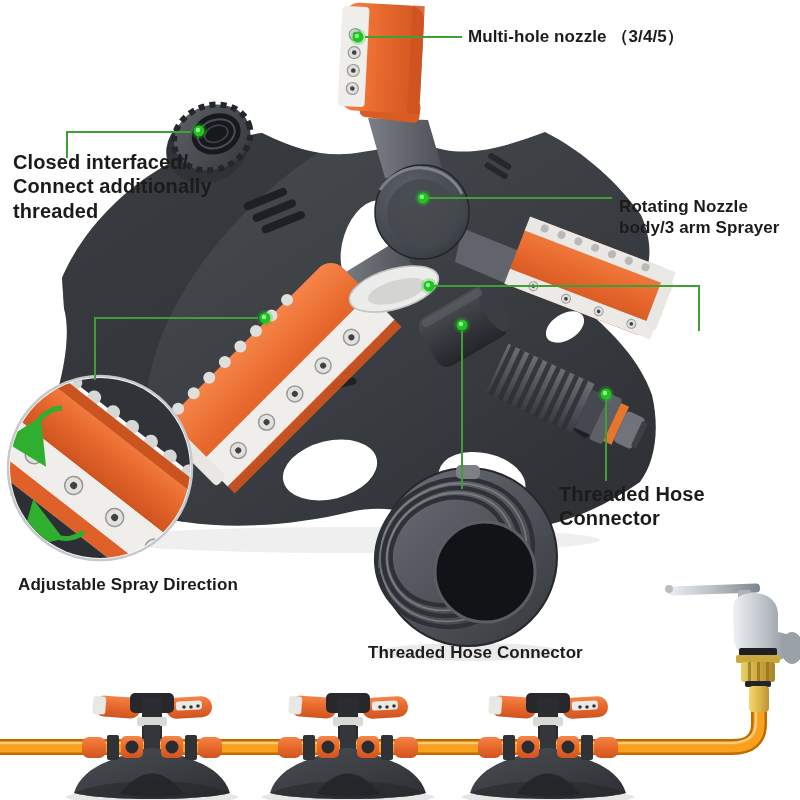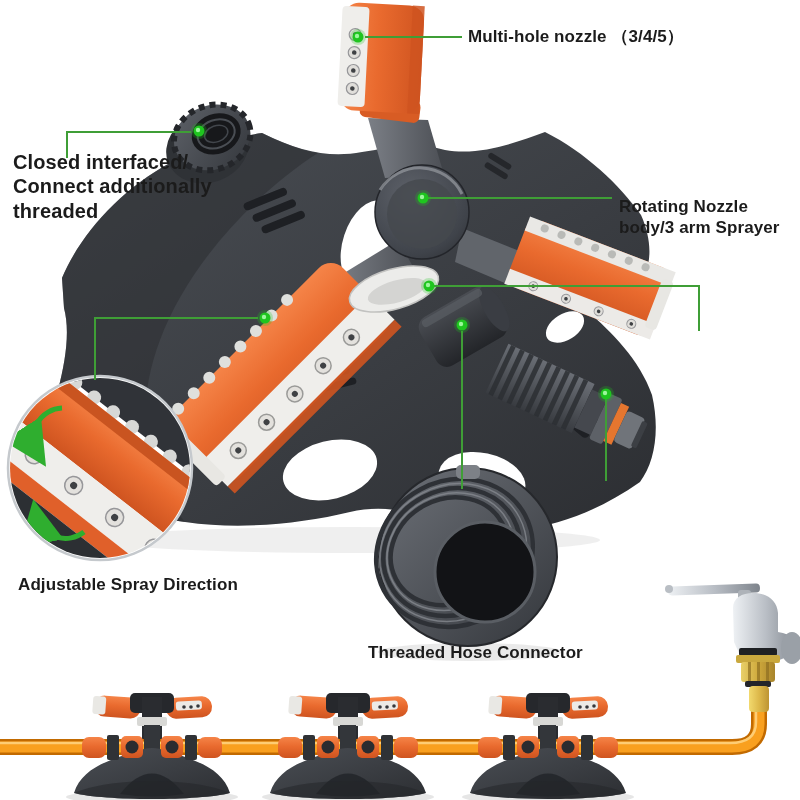--- a/index.html
+++ b/index.html
@@ -394,16 +394,18 @@
         </g>
   </g>
 </svg>
 
   <div class="label" style="left:468px;top:27px;">Multi-hole nozzle （3/4/5）</div>
   <div class="label sm" style="left:13px;top:150px;">Closed interfaced/
 Connect additionally
 threaded</div>
   <div class="label" style="left:619px;top:181px;margin-top:16px;">Rotating Nozzle
 body/3 arm Sprayer</div>
+  <div class="label sm" style="left:559px;top:482px;">Threaded Hose
+Connector</div>
   <div class="label" style="left:368px;top:643px;">Threaded Hose Connector</div>
   <div class="label" style="left:18px;top:575px;">Adjustable Spray Direction</div>
 
 </div>
 
 </body></html>

